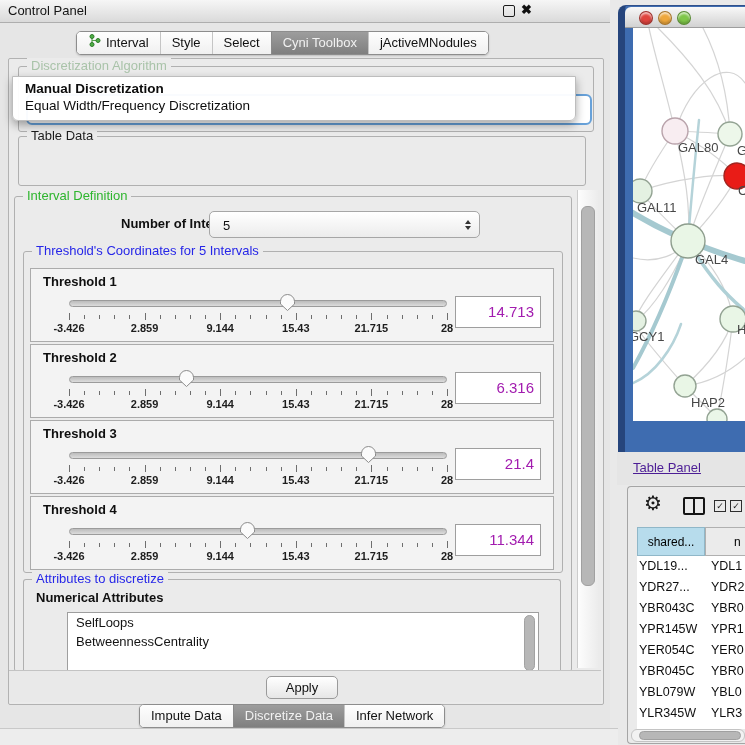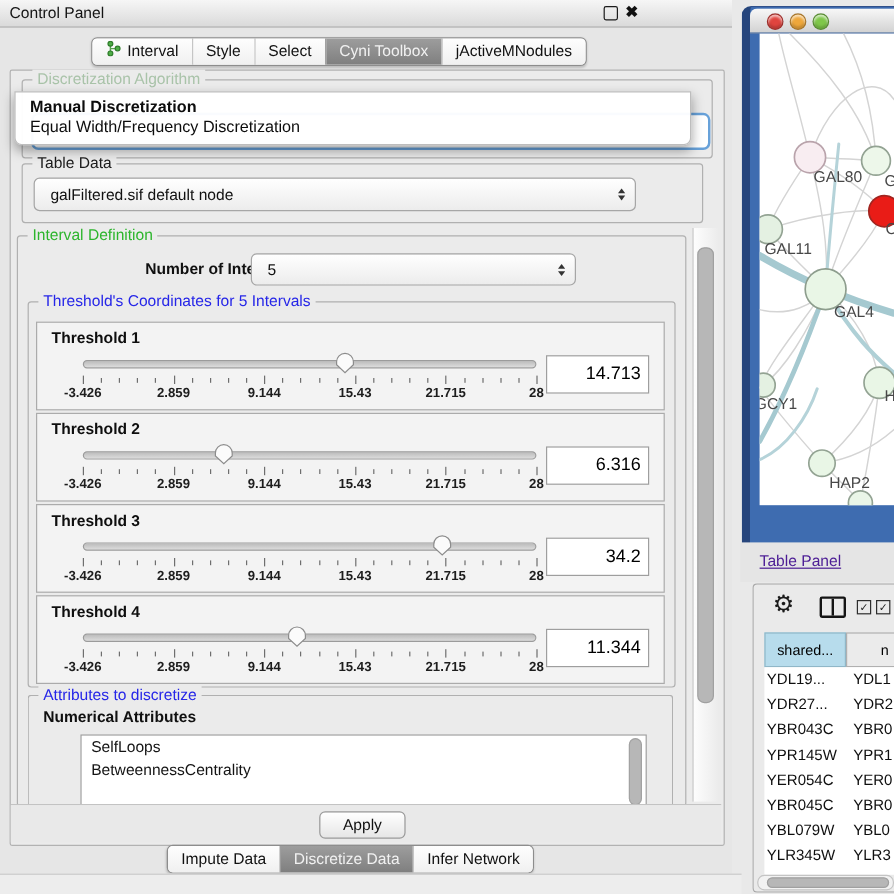--- a/index.html
+++ b/index.html
@@ -55,21 +55,21 @@
   .slider{position:absolute;left:28px;right:96px;top:0;height:42px;}
   .slider .track{position:absolute;left:0;right:0;top:7px;height:5px;border:1px solid #9b9b9b;border-radius:4px;
     background:linear-gradient(#bcbcbc,#dcdcdc);}
   .slider .thumb{position:absolute;top:0;width:17px;height:19px;}
   .ticks{position:absolute;left:0;right:0;top:20px;height:9px;}
   .tick{position:absolute;width:1px;background:#6e6e6e;}
   .tick.major{top:0;height:7px;} .tick.minor{top:2px;height:4px;}
   .axis-labels{position:absolute;left:0;right:0;top:29px;height:12px;}
   .axis-labels span{position:absolute;transform:translateX(-50%);font-size:11px;font-weight:bold;color:#1d1d1d;white-space:nowrap;}
   .value-box{position:absolute;right:2px;top:3px;width:78px;height:30px;background:#fff;border:1px solid #9e9e9e;
-    font-size:15px;color:#000000;text-align:right;line-height:30px;padding-right:6px;}
+    font-size:15px;color:#a21caf;text-align:right;line-height:30px;padding-right:6px;}
   
   .attr-list{position:absolute;background:#fff;border:1px solid #9e9e9e;overflow:hidden;}
   .attr-item{height:19px;line-height:19px;font-size:13px;color:#141414;padding-left:8px;white-space:nowrap;}
   .list-scroll{position:absolute;right:3px;top:2px;width:11px;bottom:2px;background:#ececec;border-radius:6px;}
   .list-scroll .thumb{position:absolute;left:0;top:0;width:11px;height:100%;background:#b7b7b7;border:1px solid #a2a2a2;border-radius:6px;box-sizing:border-box;}
   .apply-divider{position:absolute;left:9px;top:670px;width:592px;height:1px;background:#c3c3c3;}
   .apply-area{position:absolute;left:9px;top:671px;width:592px;height:31px;background:#e9e9e9;}
   .apply-btn{position:absolute;left:266px;top:676px;width:70px;height:21px;border:1px solid #9a9a9a;border-radius:5px;
     background:linear-gradient(#ffffff,#e6e6e6);font-size:13px;color:#111;text-align:center;line-height:21px;}
   .bottom-strip{position:absolute;left:0;top:728px;width:618px;height:17px;background:#ededed;border-top:1px solid #c9c9c9;}
@@ -139,27 +139,20 @@
 
   <div class="inner-panel"></div>
 
   <div class="group" style="left:18px;top:66px;width:574px;height:64px;">
     <span class="legend washed">Discretization Algorithm</span>
   </div>
   <div class="focus-combo"></div>
 
   <div class="group" style="left:18px;top:136px;width:566px;height:48px;">
     <span class="legend dark">Table Data</span>
-  </div>
-  <div class="combo" style="left:28px;top:148px;width:500px;height:26px;">
-    <span class="val">galFiltered.sif default node</span>
-    <span class="spin">
-        <span class="up"></span>
-        <span class="dn"></span>
-      </span>
   </div>
 
   <div class="popup">
     <div id="popup-options">
         <div class="opt bold">Manual Discretization</div>
         <div class="opt">Equal Width/Frequency Discretization</div>
       </div>
   </div>
 
   <div class="viewport">
@@ -312,21 +305,21 @@
                   </div>
                   <div class="axis-labels">
                     <span style="left: 0%;">-3.426</span>
                     <span style="left: 20%;">2.859</span>
                     <span style="left: 40%;">9.144</span>
                     <span style="left: 60%;">15.43</span>
                     <span style="left: 80%;">21.715</span>
                     <span style="left: 100%;">28</span>
                   </div>
                 </div>
-                <div class="value-box">34.2</div>
+                <div class="value-box">21.4</div>
               </div>
             </div>
             <div class="threshold-panel">
               <div class="t-label">Threshold 4</div>
               <div class="t-row">
                 <div class="slider">
                   <div class="track"></div>
                   <div class="thumb" style="left: calc(47% - 8px);"><svg width="17" height="19" viewBox="0 0 17 19">
                       <path d="M1.5,8.5 A7,7 0 0 1 15.5,8.5 L15.5,11 L8.5,17.5 L1.5,11 Z" fill="#fbfbfb" stroke="#8c8c8c"></path>
                     </svg></div>

